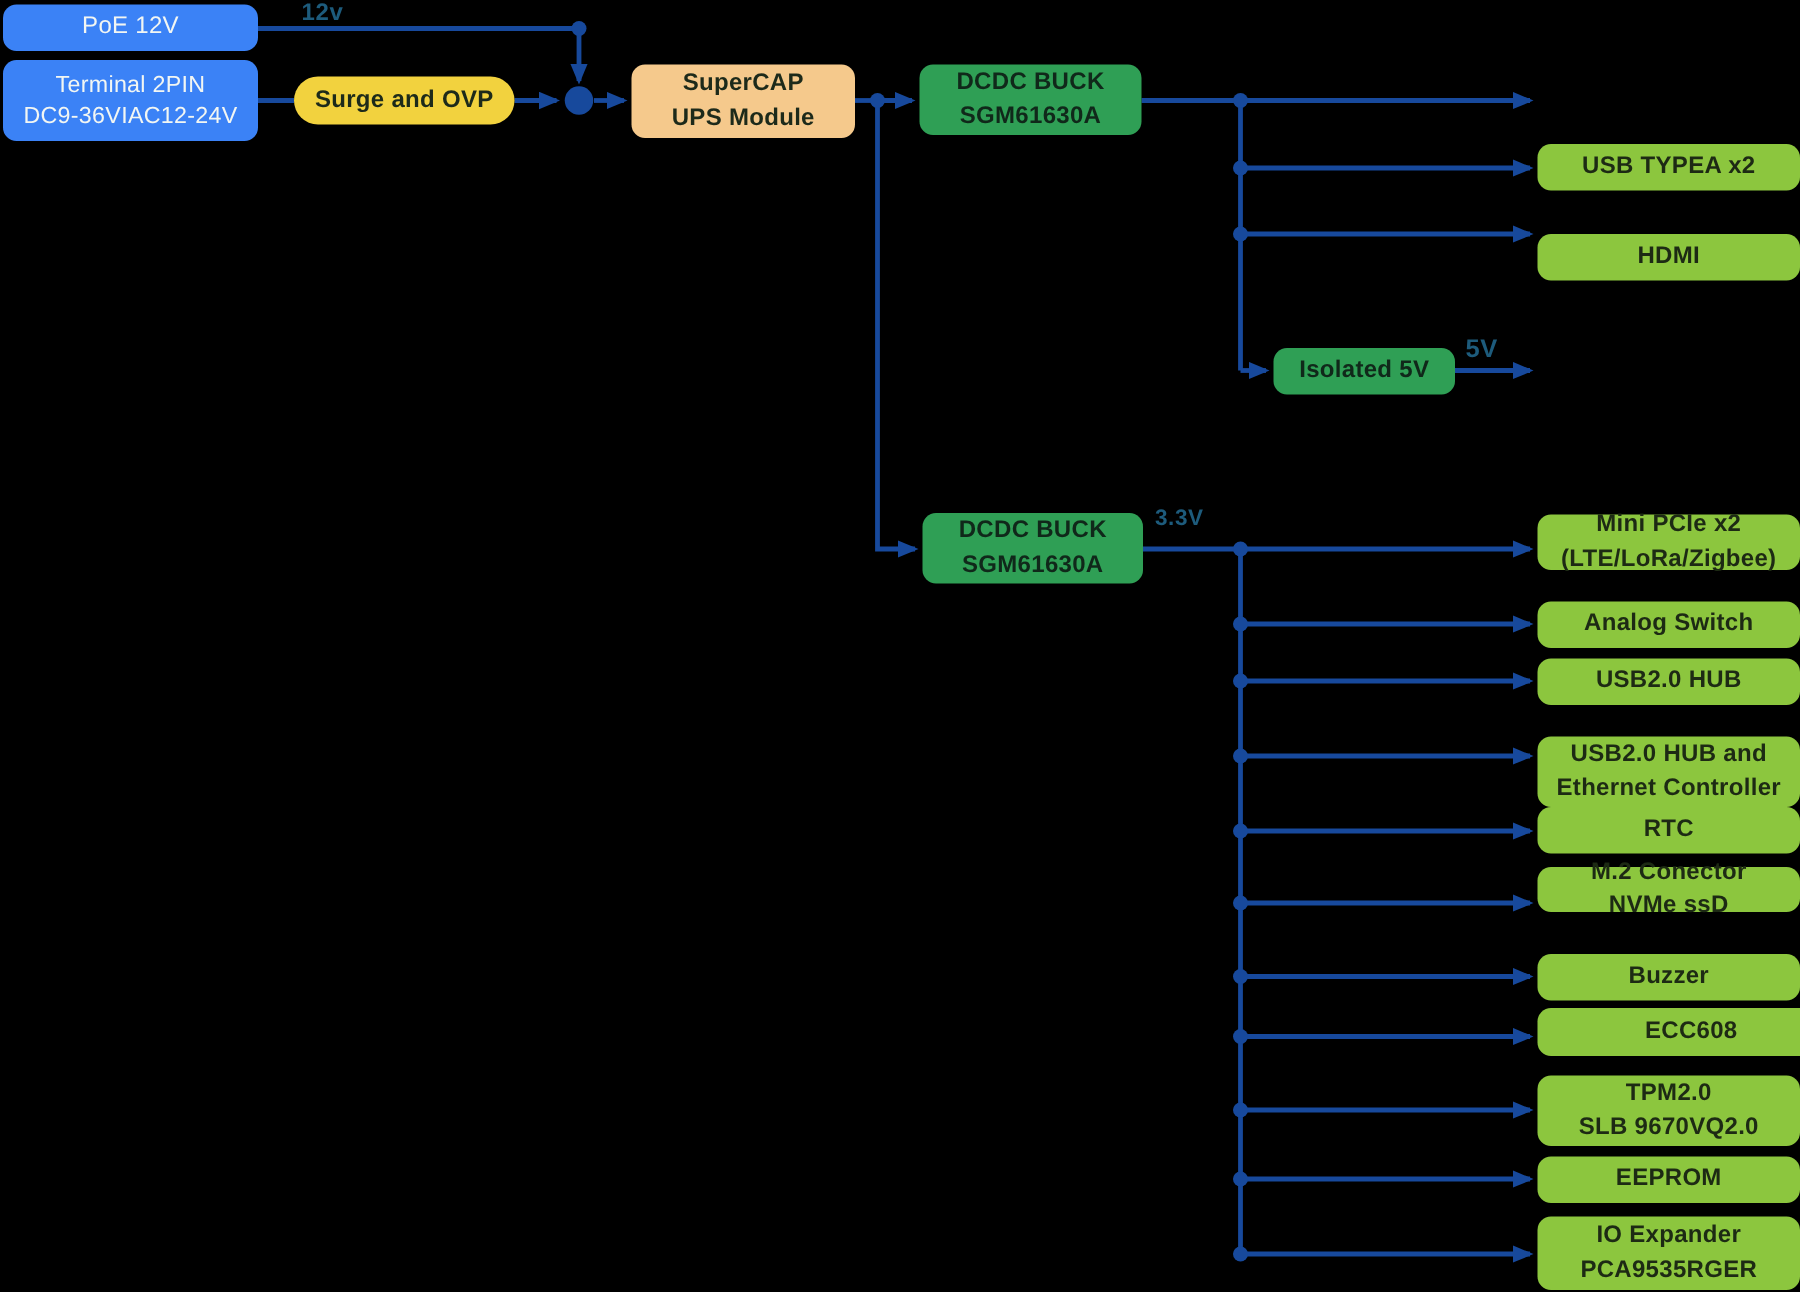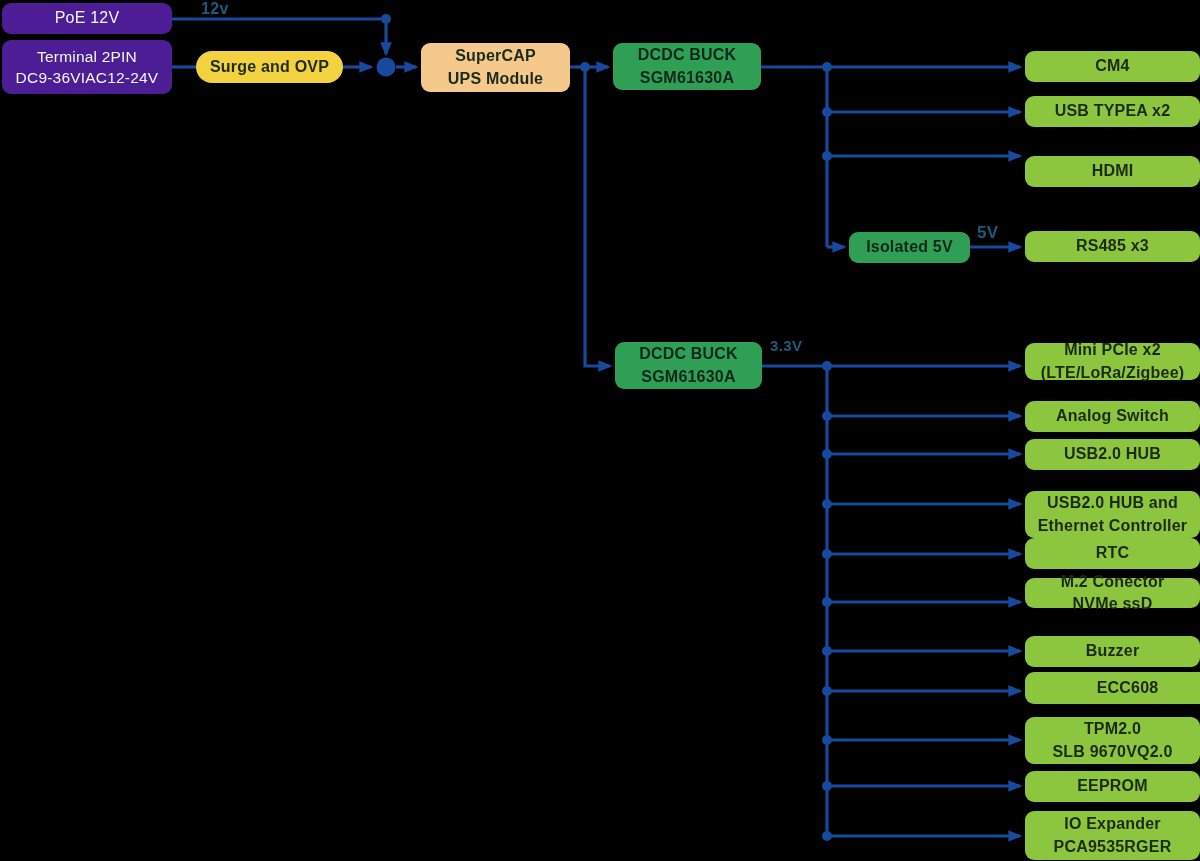--- a/index.html
+++ b/index.html
@@ -20,21 +20,21 @@
     text-align: center;
     border-radius: 9px;
     font-weight: 600;
     font-size: 16px;
     line-height: 1.38;
     white-space: pre-line;
     letter-spacing: .2px;
     box-sizing: border-box;
     padding: 1px 6px;
   }
-  .dark   { background: #4c1d95; color: #f2f6f3; font-weight: 500; }
+  .dark   { background: #3b82f6; color: #f2f6f3; font-weight: 500; }
   .yellow { background: #f2d23e; color: #1d2a1a; }
   .tan    { background: #f5c98c; color: #1d2a1a; }
   .green  { background: #2f9f55; color: #10281a; }
   .lime   { background: #8cc63e; color: #1d2a14; }
   .wire-label {
     position: absolute;
     color: #1d5b7c;
     font-weight: 700;
     font-size: 16px;
     letter-spacing: .4px;
@@ -120,24 +120,22 @@
 DC9-36VIAC12-24V</div>
   <div class="node yellow" style="left:196px;  top:51px;  width:147px; height:32px;border-radius:16px;">Surge and OVP</div>
   <div class="node tan" style="left:421px;  top:43px;  width:149px; height:49px;">SuperCAP
 UPS Module</div>
   <div class="node green" style="left:613px;  top:43px;  width:148px; height:47px;">DCDC BUCK
 SGM61630A</div>
   <div class="node green" style="left:615px;  top:342px; width:147px; height:47px;">DCDC BUCK
 SGM61630A</div>
   <div class="node green" style="left:849px;  top:232px; width:121px; height:31px;">Isolated 5V</div>
 
-  <div class="node lime" style="left:1025px; top:51px;  width:175px; height:31px;">CM4</div>
   <div class="node lime" style="left:1025px; top:96px;  width:175px; height:31px;">USB TYPEA x2</div>
   <div class="node lime" style="left:1025px; top:141px; width:175px; height:31px;margin-top:15px;">HDMI</div>
-  <div class="node lime" style="left:1025px; top:231px; width:175px; height:31px;">RS485 x3</div>
   <div class="node lime" style="left:1025px; top:343px; width:175px; height:37px;">Mini PCIe x2
 (LTE/LoRa/Zigbee)</div>
   <div class="node lime" style="left:1025px; top:401px; width:175px; height:31px;">Analog Switch</div>
   <div class="node lime" style="left:1025px; top:439px; width:175px; height:31px;">USB2.0 HUB</div>
   <div class="node lime" style="left:1025px; top:491px; width:175px; height:47px;">USB2.0 HUB and
 Ethernet Controller</div>
   <div class="node lime" style="left:1025px; top:538px; width:175px; height:31px;">RTC</div>
   <div class="node lime" style="left:1025px; top:578px; width:175px; height:30px;">M.2 Conector
 NVMe ssD</div>
   <div class="node lime" style="left:1025px; top:636px; width:175px; height:31px;">Buzzer</div>

